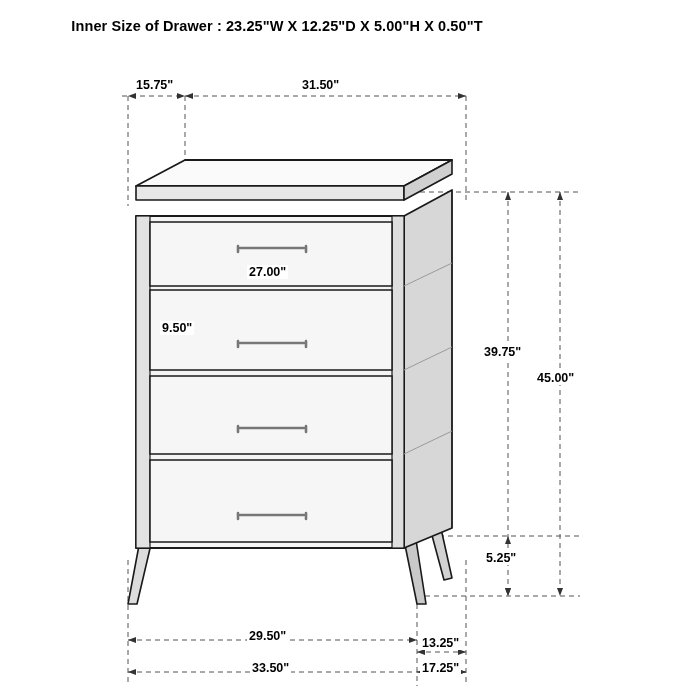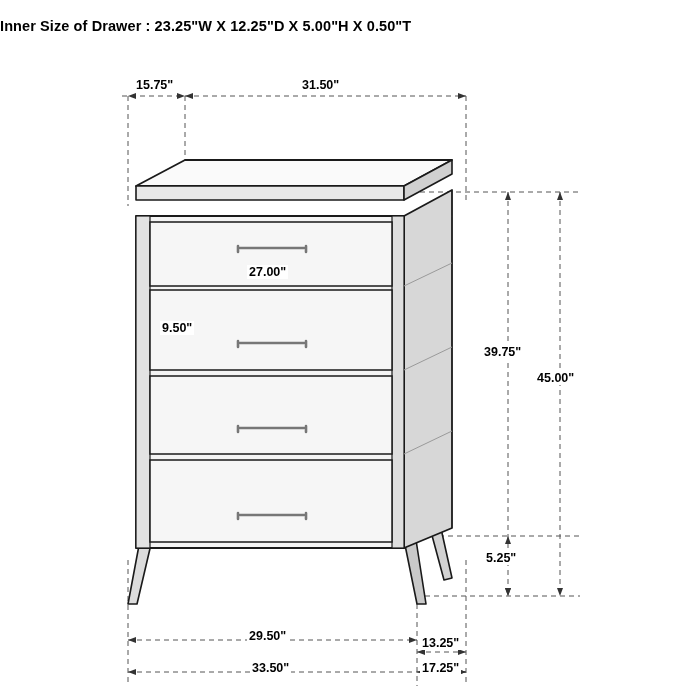--- a/index.html
+++ b/index.html
@@ -18,21 +18,21 @@
   #stage {
     position: relative;
     width: 700px;
     height: 700px;
   }
   .title {
     position: absolute;
     top: 18px;
     left: 0;
     width: 554px;
-    text-align: left;
+    text-align: center;
     font-size: 14.5px;
     font-weight: bold;
     letter-spacing: 0.1px;
     color: #000;
   }
   svg.diagram {
     position: absolute;
     top: 0;
     left: 0;
     width: 700px;

